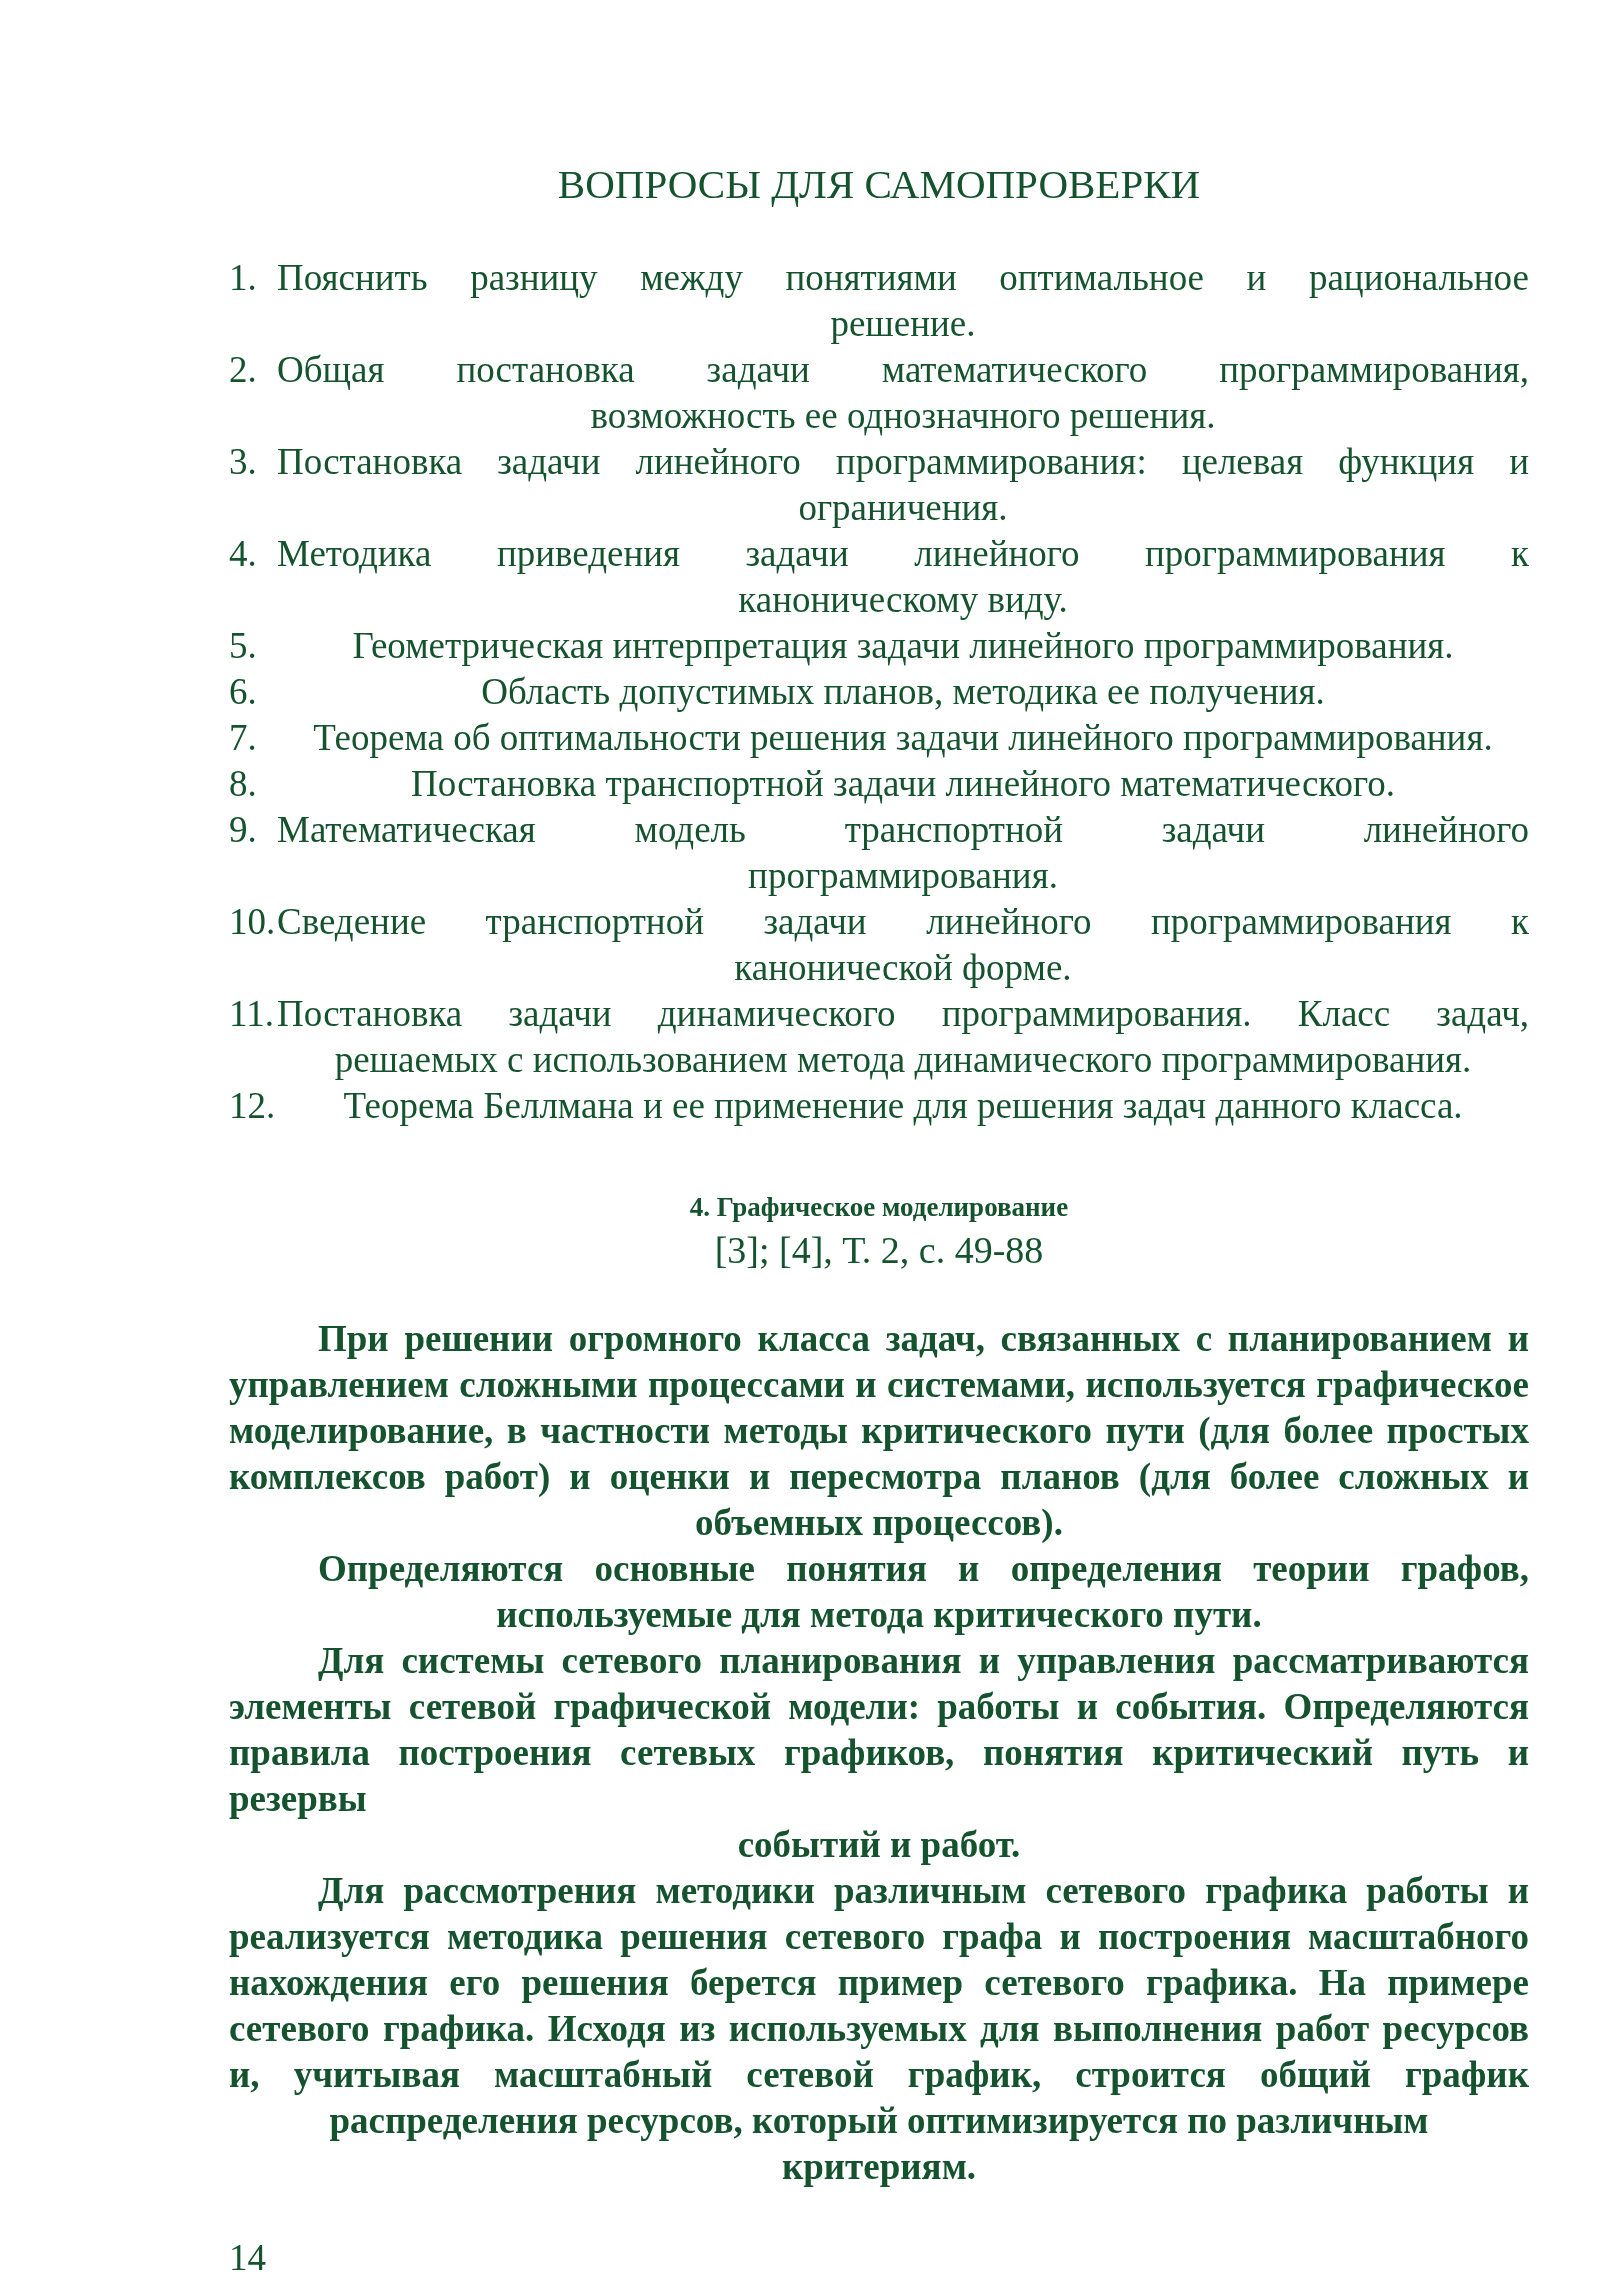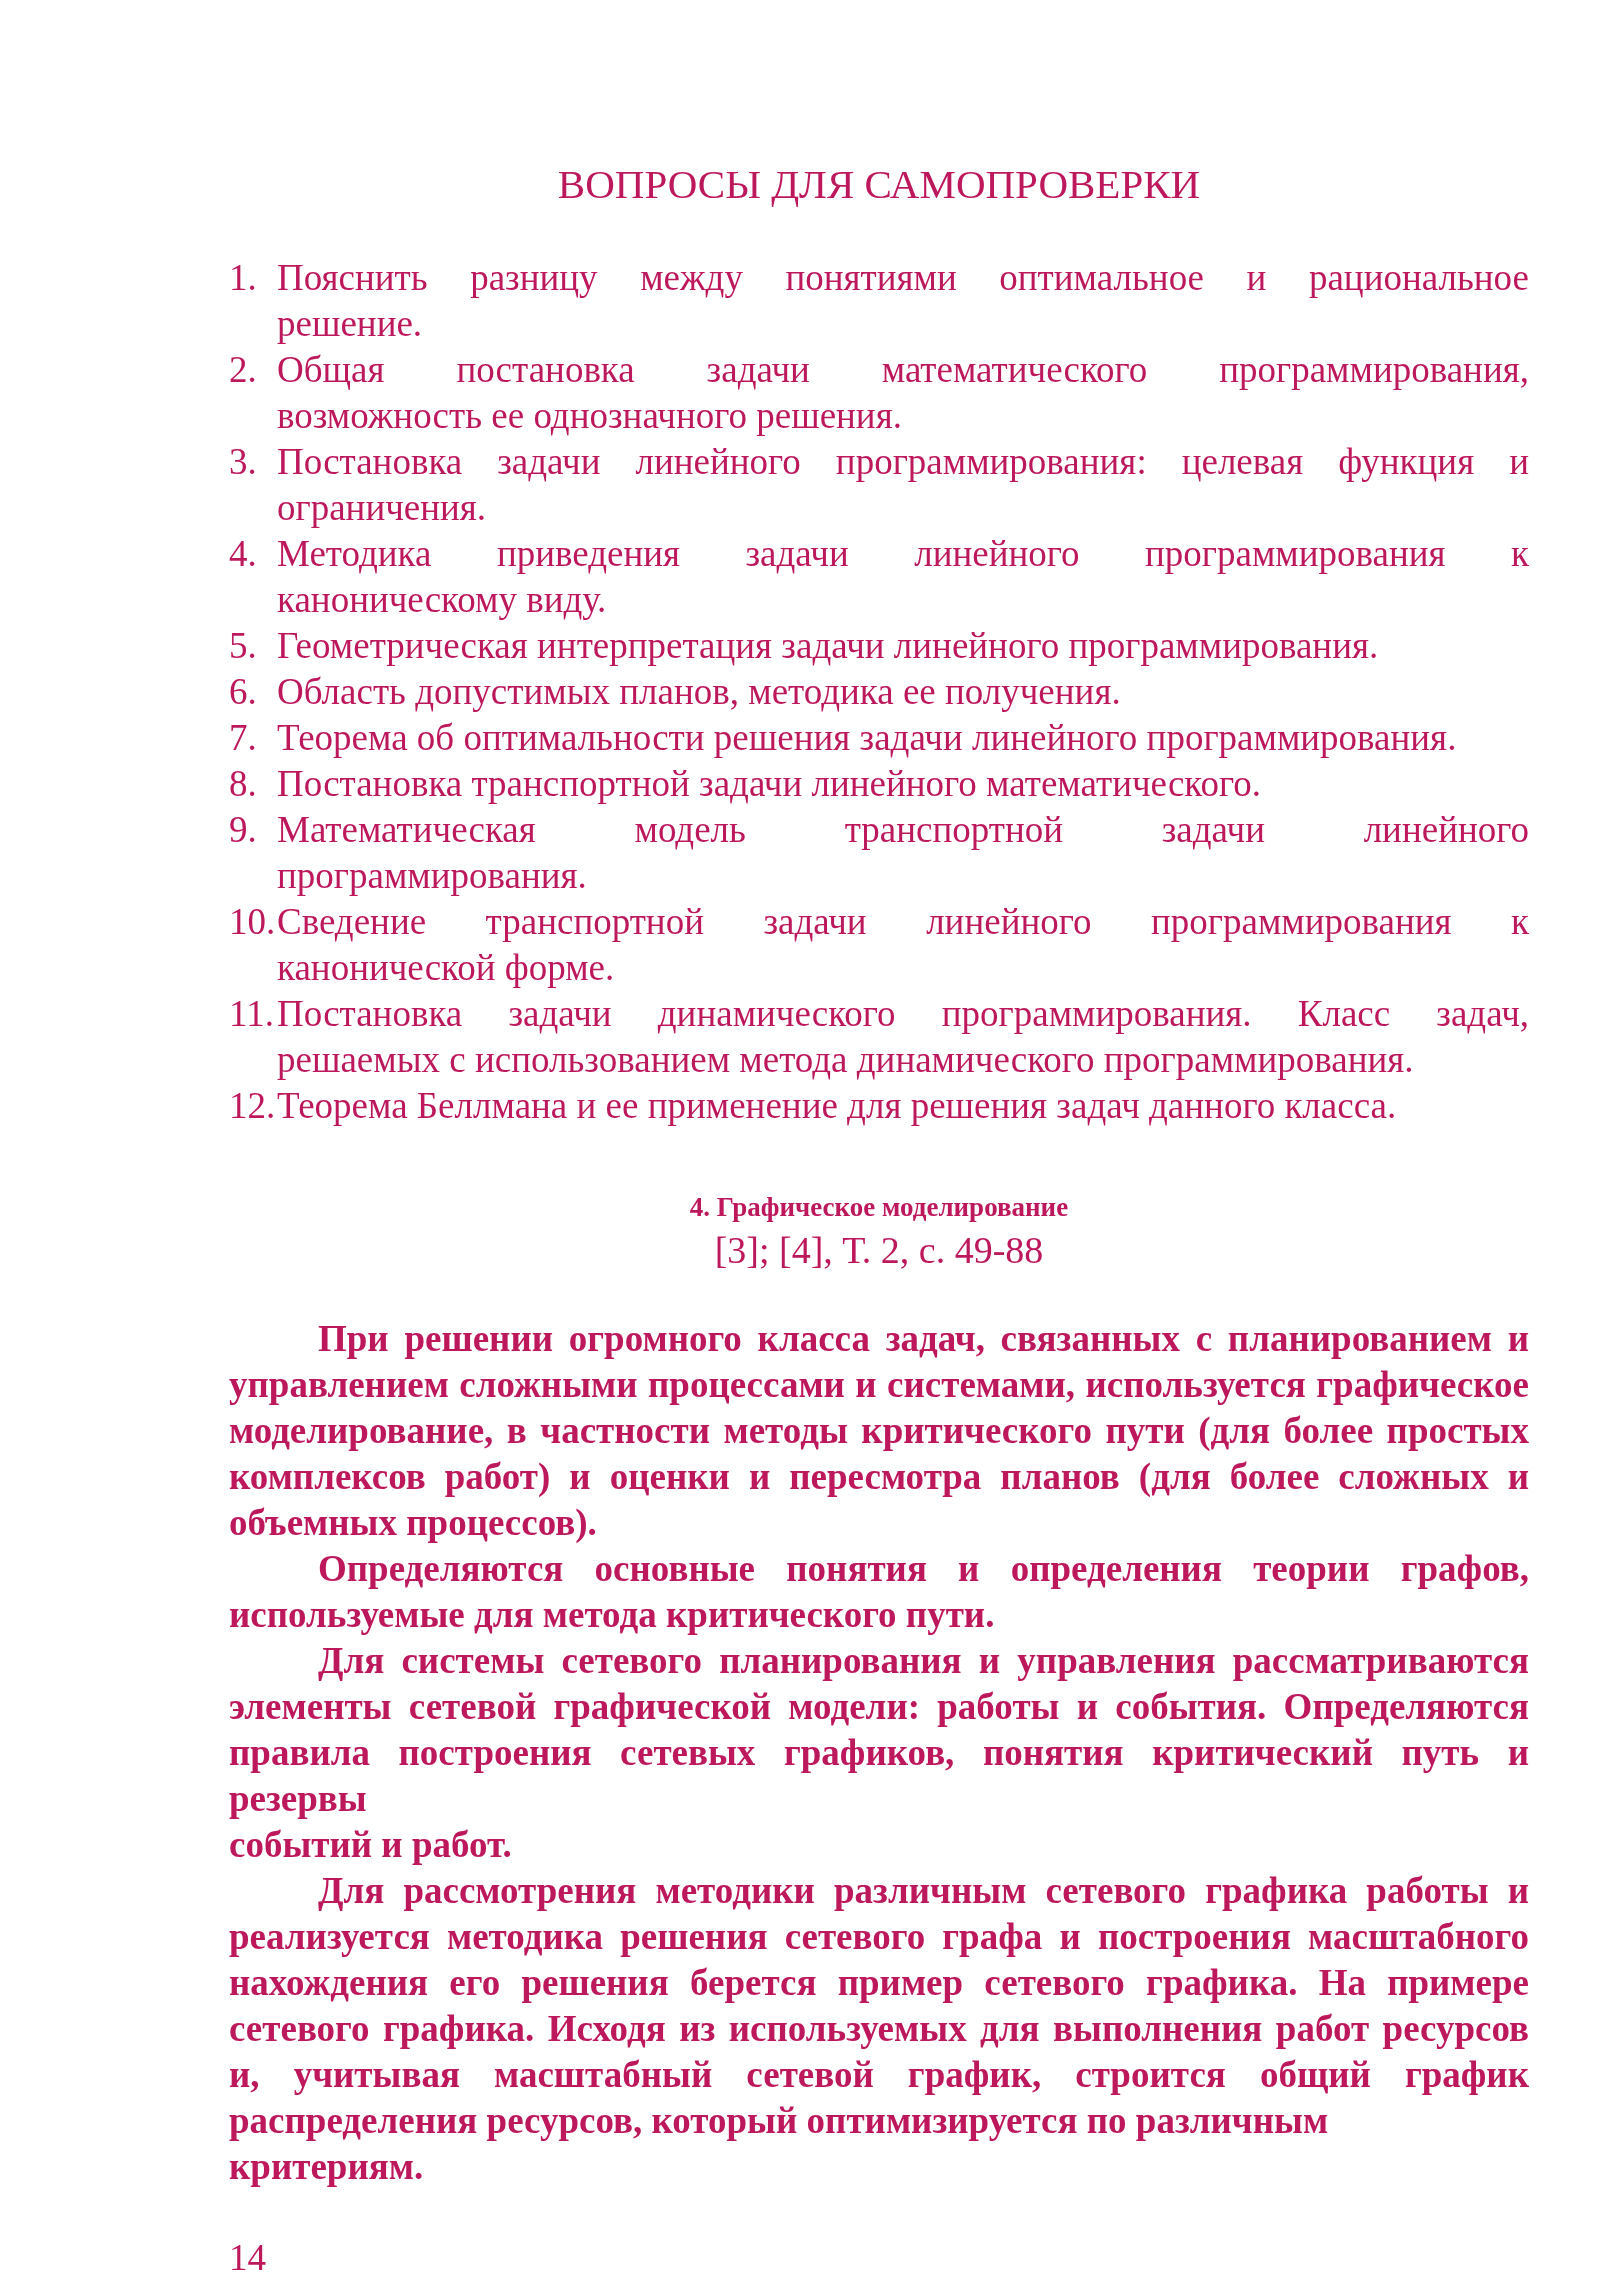--- a/index.html
+++ b/index.html
@@ -7,21 +7,21 @@
     padding: 0;
     background: #ffffff;
   }
   .page {
     position: relative;
     width: 1622px;
     height: 2295px;
     box-sizing: border-box;
     padding: 160px 93px 0 229px;
     background: #ffffff;
-    color: #be185d;
+    color: #14532d;
     font-family: "Liberation Serif", "DejaVu Serif", serif;
     font-size: 37px;
     overflow: hidden;
   }
   .doc-title {
     font-size: 41px;
     font-weight: normal;
     text-align: center;
     margin: 0 0 46px 0;
     line-height: 49px;
@@ -34,21 +34,21 @@
   .q-item {
     display: grid;
     grid-template-columns: 48px 1fr;
   }
   .q-num {
     line-height: 46px;
     text-align: left;
   }
   .ln {
     line-height: 46px;
-    text-align: left;
+    text-align: center;
   }
   .just {
     text-align: justify;
     text-align-last: justify;
     text-justify: inter-word;
   }
   .first {
     text-indent: 89px;
   }
   .section-block {

